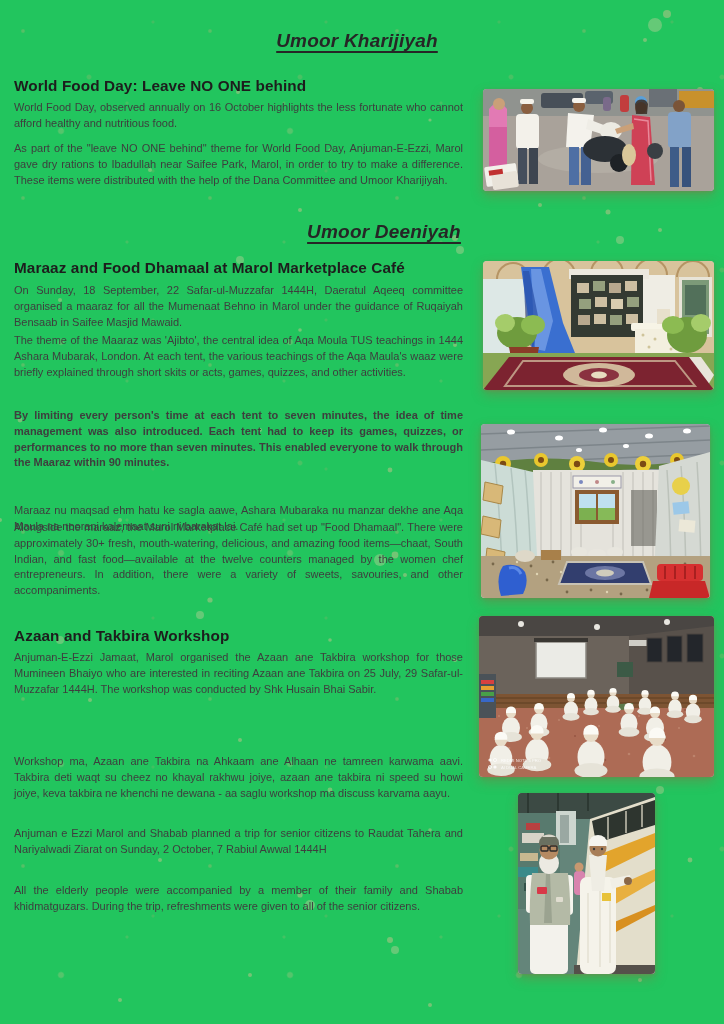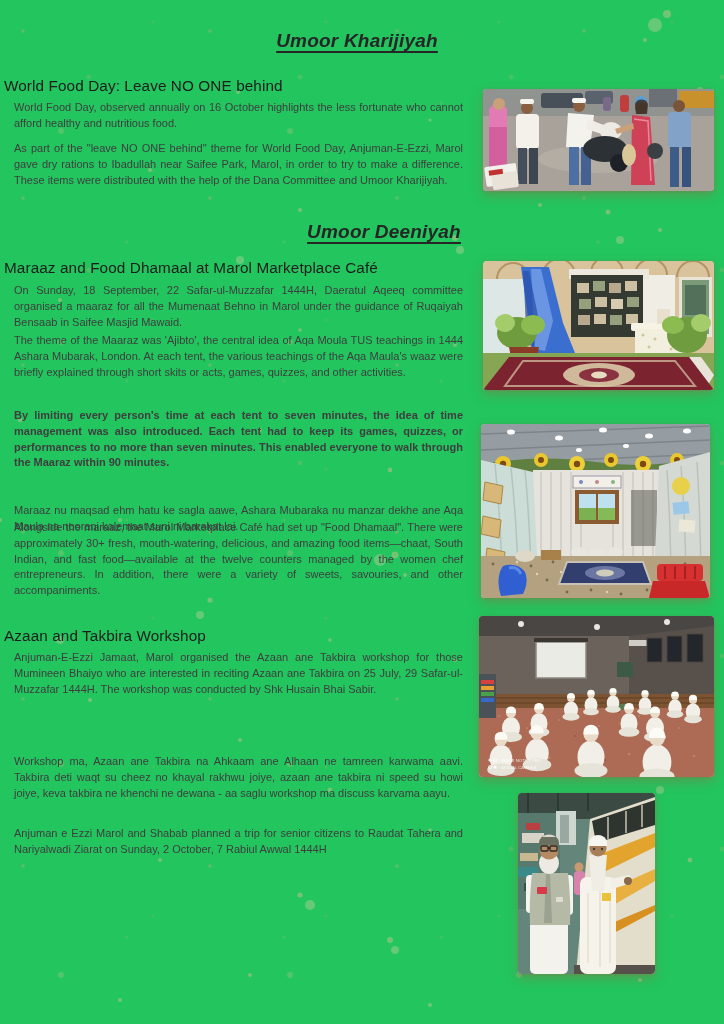--- a/index.html
+++ b/index.html
@@ -19,22 +19,22 @@
     background-size:187px 167px,211px 193px,173px 149px,229px 211px,157px 139px;
   }
   .speckles{position:absolute;inset:0;pointer-events:none;}
   .doc-title{
     position:absolute;left:0;width:724px;text-align:center;
     font-size:19px;font-weight:bold;font-style:italic;color:#262626;
     text-decoration:underline;text-decoration-thickness:2px;text-underline-offset:4px;
     letter-spacing:.2px;
   }
   .sec-heading{
-    position:absolute;left:4px;width:450px;
-    font-size:15.3px;font-weight:normal;color:#1d1d1d;letter-spacing:.1px;
+    position:absolute;left:14px;width:450px;
+    font-size:15.3px;font-weight:bold;color:#1d1d1d;letter-spacing:.1px;
   }
   .body-par{
     position:absolute;left:14px;width:449px;
     font-size:11px;line-height:15.8px;text-align:justify;color:#3e3e3e;
   }
   .photo{
     position:absolute;border-radius:4px;overflow:hidden;
     box-shadow:0 5px 12px rgba(140,115,70,.45), 0 1px 3px rgba(140,115,70,.35);
     background:#ccc;
   }
@@ -115,20 +115,21 @@
   <div class="body-par" style="top:333px;">The theme of the Maaraz was 'Ajibto', the central idea of Aqa Moula TUS teachings in 1444 Ashara Mubarak, London. At each tent, the various teachings of the Aqa Maula's waaz were briefly explained through short skits or acts, games, quizzes, and other activities.</div>
   <div class="body-par" style="top:408px;font-weight:bold;">By limiting every person's time at each tent to seven minutes, the idea of time management was also introduced. Each tent had to keep its games, quizzes, or performances to no more than seven minutes. This enabled everyone to walk through the Maaraz within 90 minutes.</div>
   <div class="body-par" style="top:495px;margin-top:8px;">Maraaz nu maqsad ehm hatu ke sagla aawe, Ashara Mubaraka nu manzar dekhe ane Aqa Maula na noorani kalemaat suni ni barakat lai.</div>
   <div class="body-par" style="top:520px;">Alongside the maraaz, the Marol Marketplace Café had set up "Food Dhamaal". There were approximately 30+ fresh, mouth-watering, delicious, and amazing food items—chaat, South Indian, and fast food—available at the twelve counters managed by the women chef entrepreneurs. In addition, there were a variety of sweets, savouries, and other accompaniments.</div>
 
   <div class="sec-heading" style="top:627px;">Azaan and Takbira Workshop</div>
   <div class="body-par" style="top:650px;">Anjuman-E-Ezzi Jamaat, Marol organised the Azaan ane Takbira workshop for those Mumineen Bhaiyo who are interested in reciting Azaan ane Takbira on 25 July, 29 Safar-ul-Muzzafar 1444H. The workshop was conducted by Shk Husain Bhai Sabir.</div>
   <div class="body-par" style="top:721px;margin-top:33px;">Workshop ma, Azaan ane Takbira na Ahkaam ane Alhaan ne tamreen karwama aavi. Takbira deti waqt su cheez no khayal rakhwu joiye, azaan ane takbira ni speed su howi joiye, keva takbira ne khenchi ne dewana - aa saglu workshop ma discuss karvama aayu.</div>
 
   <div class="body-par" style="top:826px;">Anjuman e Ezzi Marol and Shabab planned a trip for senior citizens to Raudat Tahera and Nariyalwadi Ziarat on Sunday, 2 October, 7 Rabiul Awwal 1444H</div>
+  <div class="body-par" style="top:883px;">All the elderly people were accompanied by a member of their family and Shabab khidmatguzars. During the trip, refreshments were given to all of the senior citizens.</div>
 
   <div class="photo" style="left:483px;top:89px;width:231px;height:102px;" role="img" aria-label="Volunteers handing dry ration bags to people on a street near Saifee Park, Marol">
     <svg viewBox="0 0 231 102" preserveAspectRatio="none">
       <rect width="231" height="102" fill="#a9a29a"></rect>
       <rect width="231" height="27" fill="#90938f"></rect>
       <rect x="58" y="4" width="42" height="15" rx="3" fill="#474f58"></rect>
       <rect x="102" y="2" width="28" height="13" rx="3" fill="#5a636d"></rect>
       <rect x="196" y="2" width="35" height="17" fill="#c8912c"></rect>
       <rect x="166" y="0" width="28" height="18" fill="#6a7076"></rect>
       <rect x="137" y="6" width="9" height="17" rx="3" fill="#c23d3d"></rect>

